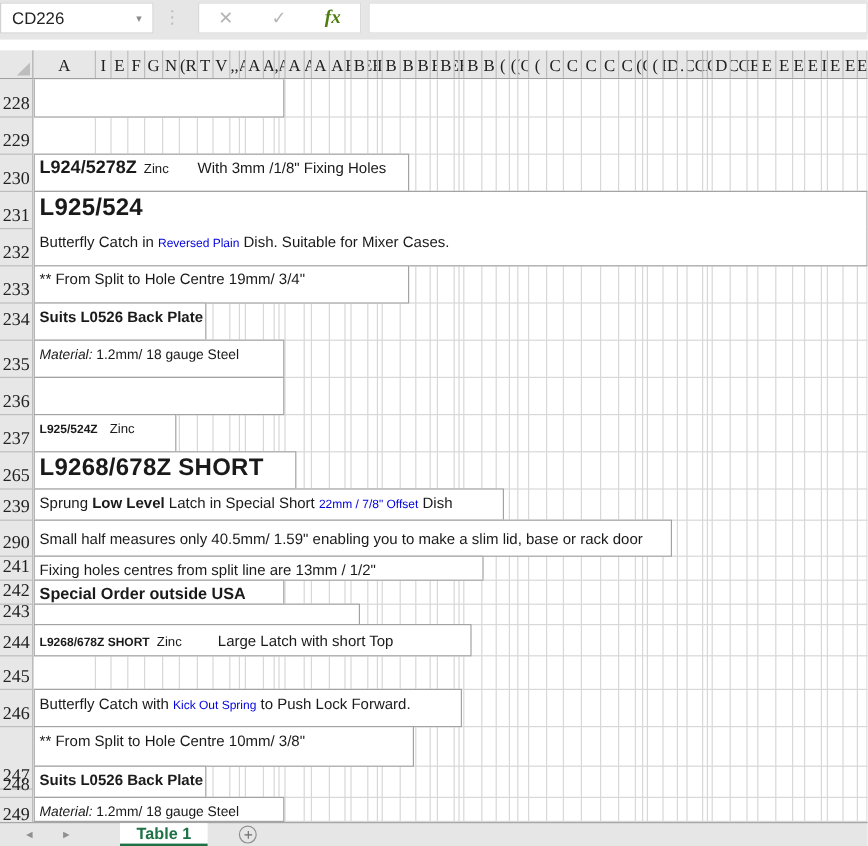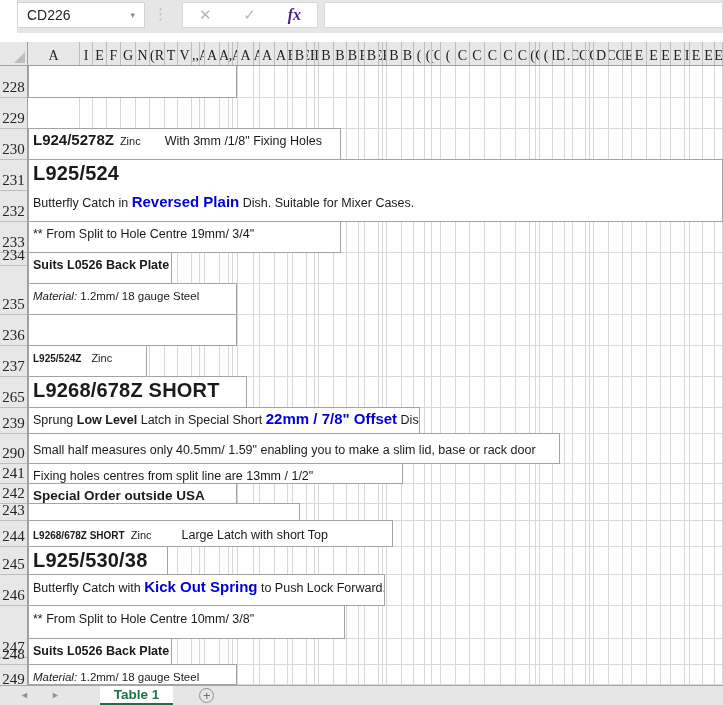--- a/index.html
+++ b/index.html
@@ -1,30 +1,30 @@
 <!DOCTYPE html>
 <html><head>
 <meta charset="utf-8">
 <style>
   html,body{margin:0;padding:0}
   body{width:723px;height:705px;position:relative;overflow:hidden;background:#fff;
        font-family:"Liberation Sans",sans-serif;color:#1a1a1a}
 
   
-  .chrome{position:absolute;left:17px;top:0;right:0;height:33px;background:#e6e6e6}
+  .chrome{position:absolute;left:0;top:0;right:0;height:33px;background:#e6e6e6}
   .namebox{position:absolute;left:0;top:2px;width:128px;height:26px;background:#fff;
            border:1px solid #d2d2d2;display:flex;align-items:center;padding-left:9px;
            box-sizing:border-box;font-size:14px;color:#222}
   .namebox .dd{position:absolute;right:9px;top:7px;color:#8a8a8a;font-size:9px}
   .dots{position:absolute;left:136px;top:5px;color:#bdbdbd;font-size:15px;letter-spacing:0}
   .fbuttons{position:absolute;left:165px;top:2px;width:136px;height:26px;background:#fff;
             border:1px solid #dadada;box-sizing:border-box;display:flex;align-items:center;
             justify-content:space-around}
   .icn-grey{color:#b5b5b5;font-size:15px}
-  .icn-fx{color:#4c1d95;font-family:"Liberation Serif",serif;font-style:italic;
+  .icn-fx{color:#4d7c0f;font-family:"Liberation Serif",serif;font-style:italic;
           font-weight:bold;font-size:16px}
   .finput{position:absolute;left:307px;top:2px;right:0;height:26px;background:#fff;
           border:1px solid #dadada;box-sizing:border-box;font-size:13px;padding:4px 6px;color:#222}
 
   
   .corner{position:absolute;left:0;top:42px;width:28px;height:24px;background:#e7e7e7;
           border-right:1px solid #9f9f9f;border-bottom:1px solid #9f9f9f;box-sizing:border-box}
   .corner:after{content:"";position:absolute;right:2px;bottom:2px;width:0;height:0;
           border-left:11px solid transparent;border-bottom:11px solid #bdbdbd}
 
@@ -52,21 +52,21 @@
   .seg{display:inline-block;white-space:pre;vertical-align:baseline}
   .s-pn{font-weight:bold;font-size:15px}
   .s-pn2{font-weight:bold;font-size:10px}
   .s-hd{font-weight:bold;font-size:20px;letter-spacing:0.2px}
   .s-tx{font-size:12.5px}
   .s-sm{font-size:11px}
   .s-sm2{font-size:11.5px}
   .s-it{font-style:italic;font-size:11.5px}
   .s-bd{font-weight:bold;font-size:12.5px}
   .s-bd13{font-weight:bold;font-size:13.5px}
-  .s-bl{font-weight:bold;font-size:15px;color:#0000dd}
+  .s-bl{font-weight:normal;font-size:10px;color:#0000dd}
 
   
   .tabbar{position:absolute;left:0;right:0;bottom:0;height:20px;background:#e6e6e6;
           border-top:1px solid #a6a6a6;box-sizing:border-box;display:flex;align-items:center;z-index:3}
   .nav{color:#8f8f8f;font-size:9px;line-height:19px}
   .nav-left{margin-left:20px}
   .nav-right{margin-left:22px}
   .sheettab{margin-left:40px;height:19px;background:#fff;display:flex;align-items:center;
             padding:0 14px;color:#1e7145;font-weight:bold;font-size:13.5px;
             border-bottom:2px solid #1e7145;box-sizing:border-box}
@@ -286,21 +286,21 @@
     </div>
     <div class="rowcell" style="top: 94px; height: 31px;">
       <span>231</span>
     </div>
     <div class="rowcell" style="top: 125px; height: 31px;">
       <span>232</span>
     </div>
     <div class="rowcell" style="top: 156px; height: 31px;">
       <span>233</span>
     </div>
-    <div class="rowcell" style="top: 169px; height: 31px;">
+    <div class="rowcell" style="top: 187px; height: 31px; align-items: center;">
       <span>234</span>
     </div>
     <div class="rowcell" style="top: 218px; height: 31px;">
       <span>235</span>
     </div>
     <div class="rowcell" style="top: 249px; height: 31px;">
       <span>236</span>
     </div>
     <div class="rowcell" style="top: 280px; height: 31px;">
       <span>237</span>
@@ -454,23 +454,20 @@
     <div class="box" style="top: 417px; width: 209px; height: 21px;">
       <div class="line"><span class="seg s-bd13">Special Order outside USA</span></div>
     </div>
     <div class="hline" style="top: 454px;"></div>
     <div class="box" style="top: 437px; width: 272px; height: 18px;"></div>
     <div class="hline" style="top: 480px;"></div>
     <div class="box" style="top: 454px; width: 365px; height: 27px; padding-top: 4px;">
       <div class="line"><span class="seg s-pn2">L9268/678Z SHORT</span><span class="seg s-sm" style="margin-left: 6px;">Zinc</span><span class="seg s-tx" style="margin-left: 30px;">Large Latch with short Top</span></div>
     </div>
     <div class="hline" style="top: 508px;"></div>
-    <div class="box" style="top: 480px; width: 140px; height: 29px;">
-      <div class="line"><span class="seg s-hd">L925/530/38</span></div>
-    </div>
     <div class="hline" style="top: 539px;"></div>
     <div class="box" style="top: 508px; width: 357px; height: 32px; padding-top: 3px;">
       <div class="line"><span class="seg s-tx">Butterfly Catch with </span><span class="seg s-bl">Kick Out Spring</span><span class="seg s-tx"> to Push Lock Forward.</span></div>
     </div>
     <div class="hline" style="top: 572px;"></div>
     <div class="box" style="top: 539px; width: 317px; height: 34px; padding-top: 3px;">
       <div class="line"><span class="seg s-tx">** From Split to Hole Centre 10mm/ 3/8"</span></div>
     </div>
     <div class="hline" style="top: 598px;"></div>
     <div class="box" style="top: 572px; width: 144px; height: 27px; padding-top: 2px;">

